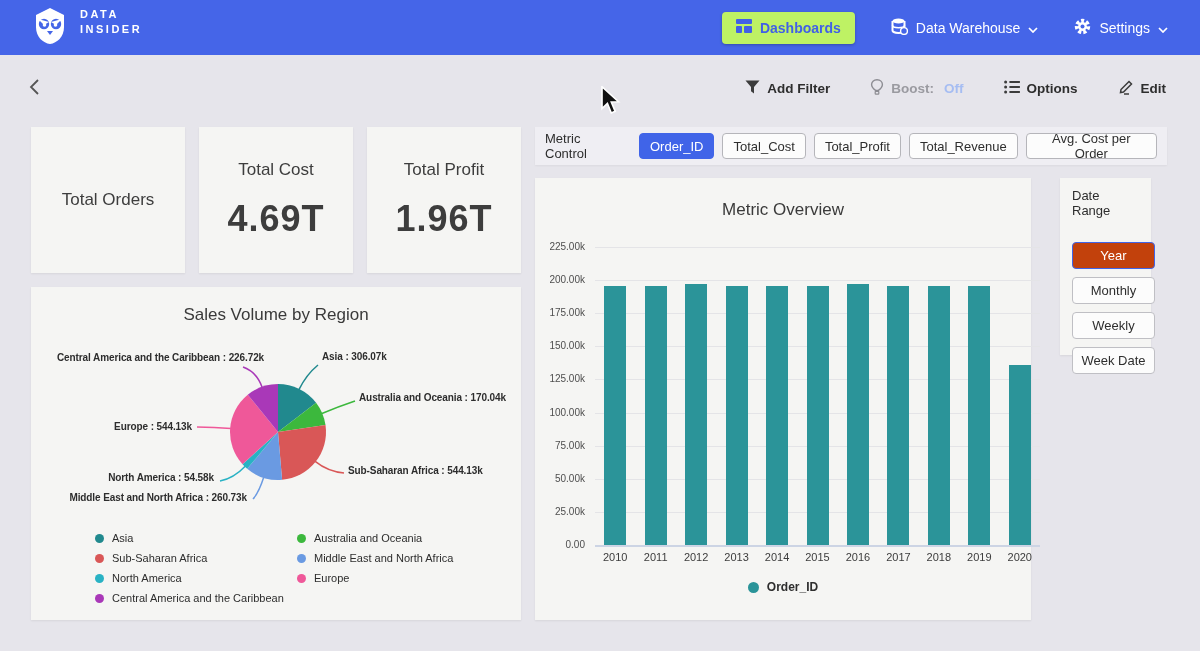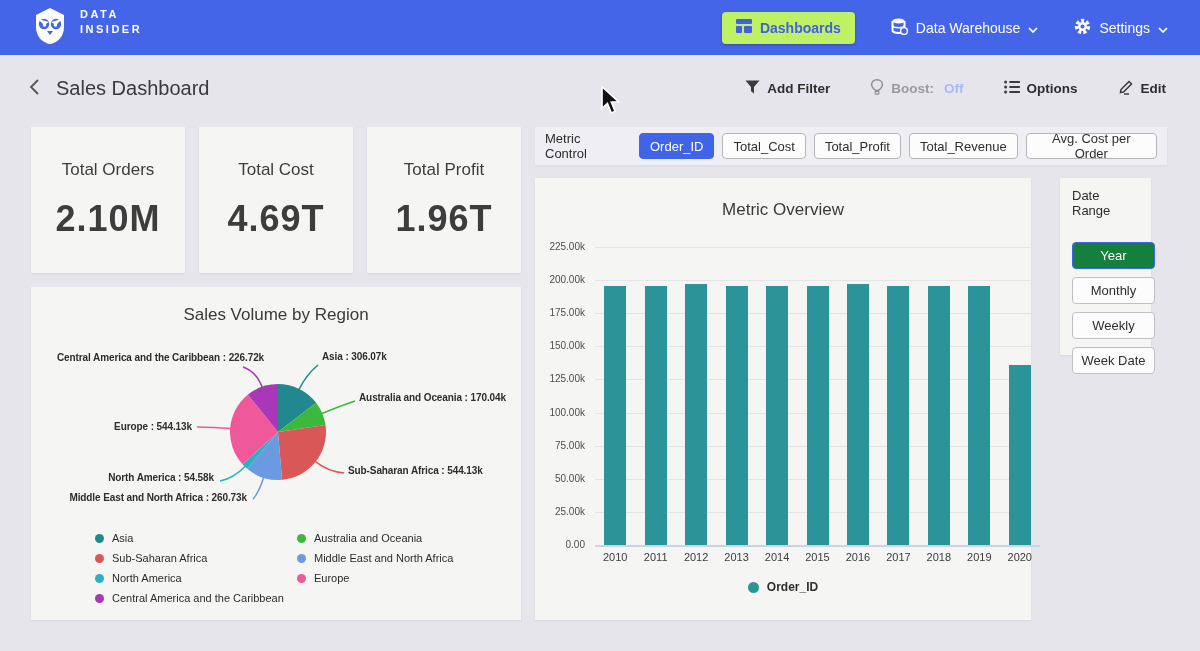--- a/index.html
+++ b/index.html
@@ -50,21 +50,21 @@
   .ytick { position:absolute; left:0; width:50px; text-align:right; font-size:10px; color:#4e4e4e; }
   .bar { position:absolute; width:22px; background:#2b9499; }
   .xtick { position:absolute; width:40px; text-align:center; font-size:11px; color:#3c3c3c; }
   .bar-legend { position:absolute; top:402px; width:100%; display:flex; justify-content:center; align-items:center; gap:8px; font-size:12px; font-weight:700; color:#2e2e2e; }
   .dot { border-radius:50%; display:inline-block; }
 
   
   .date-panel { left:1060px; top:178px; width:91px; height:177px; padding:10px 12px; }
   .date-label { font-size:13px; font-weight:500; color:#2d2d2d; margin-bottom:9px; }
   .date-btn { display:block; width:83px; height:27px; margin-bottom:8px; border:1px solid #bfbfc4; border-radius:4px; background:#fcfcfc; font-size:13px; color:#2e2e2e; }
-  .date-btn.selected { background:#15803d; border-color:#4064e8; color:#fff;margin-top:24px; }
+  .date-btn.selected { background:#c2410c; border-color:#4064e8; color:#fff;margin-top:24px; }
 
   
   .pie-panel { left:31px; top:287px; width:490px; height:333px; }
   .pie-panel .panel-title { position:absolute; top:18px; width:100%; }
   .pie-label { position:absolute; font-size:10px; font-weight:700; color:#2d2d2d; white-space:nowrap; letter-spacing:-0.1px; }
   .pie-legend { position:absolute; left:64px; top:245px; display:grid; grid-template-columns:194px auto; row-gap:6px; column-gap:0; font-size:11px; font-weight:400; color:#2d2d2d;gap:8px; }
   .pie-legend .li { display:flex; align-items:center; gap:8px; white-space:nowrap; }
 
   .cursor { position:absolute; left:600px; top:86px; pointer-events:none; }
 </style>
@@ -138,21 +138,20 @@
   </header>
 
   <div class="subheader">
     <button class="back-btn">
       <span>
         <svg width="12" height="18" viewBox="0 0 12 18">
             <polyline points="10,2 3,9 10,16" fill="none" stroke="#555" stroke-width="1.8"></polyline>
           </svg>
       </span>
     </button>
-    <h1 class="page-title">Sales Dashboard</h1>
     <div class="header-actions">
       <button class="action-btn">
         <span>
           <svg width="15" height="14" viewBox="0 0 15 14">
               <path d="M0.5 0.5 H14.5 L9 7 V13.5 L6 11.3 V7 Z" fill="#3c3c3c"></path>
             </svg>
         </span>
         <span>Add Filter</span>
       </button>
       <button class="action-btn">
@@ -186,21 +185,20 @@
           </svg>
         </span>
         <span>Edit</span>
       </button>
     </div>
   </div>
 
   <div class="kpi-row" id="kpi-row">
       <div class="kpi-card">
         <div class="kpi-label">Total Orders</div>
-        <div class="kpi-value">2.10M</div>
       </div>
       <div class="kpi-card">
         <div class="kpi-label">Total Cost</div>
         <div class="kpi-value">4.69T</div>
       </div>
       <div class="kpi-card">
         <div class="kpi-label">Total Profit</div>
         <div class="kpi-value">1.96T</div>
       </div>
     </div>

